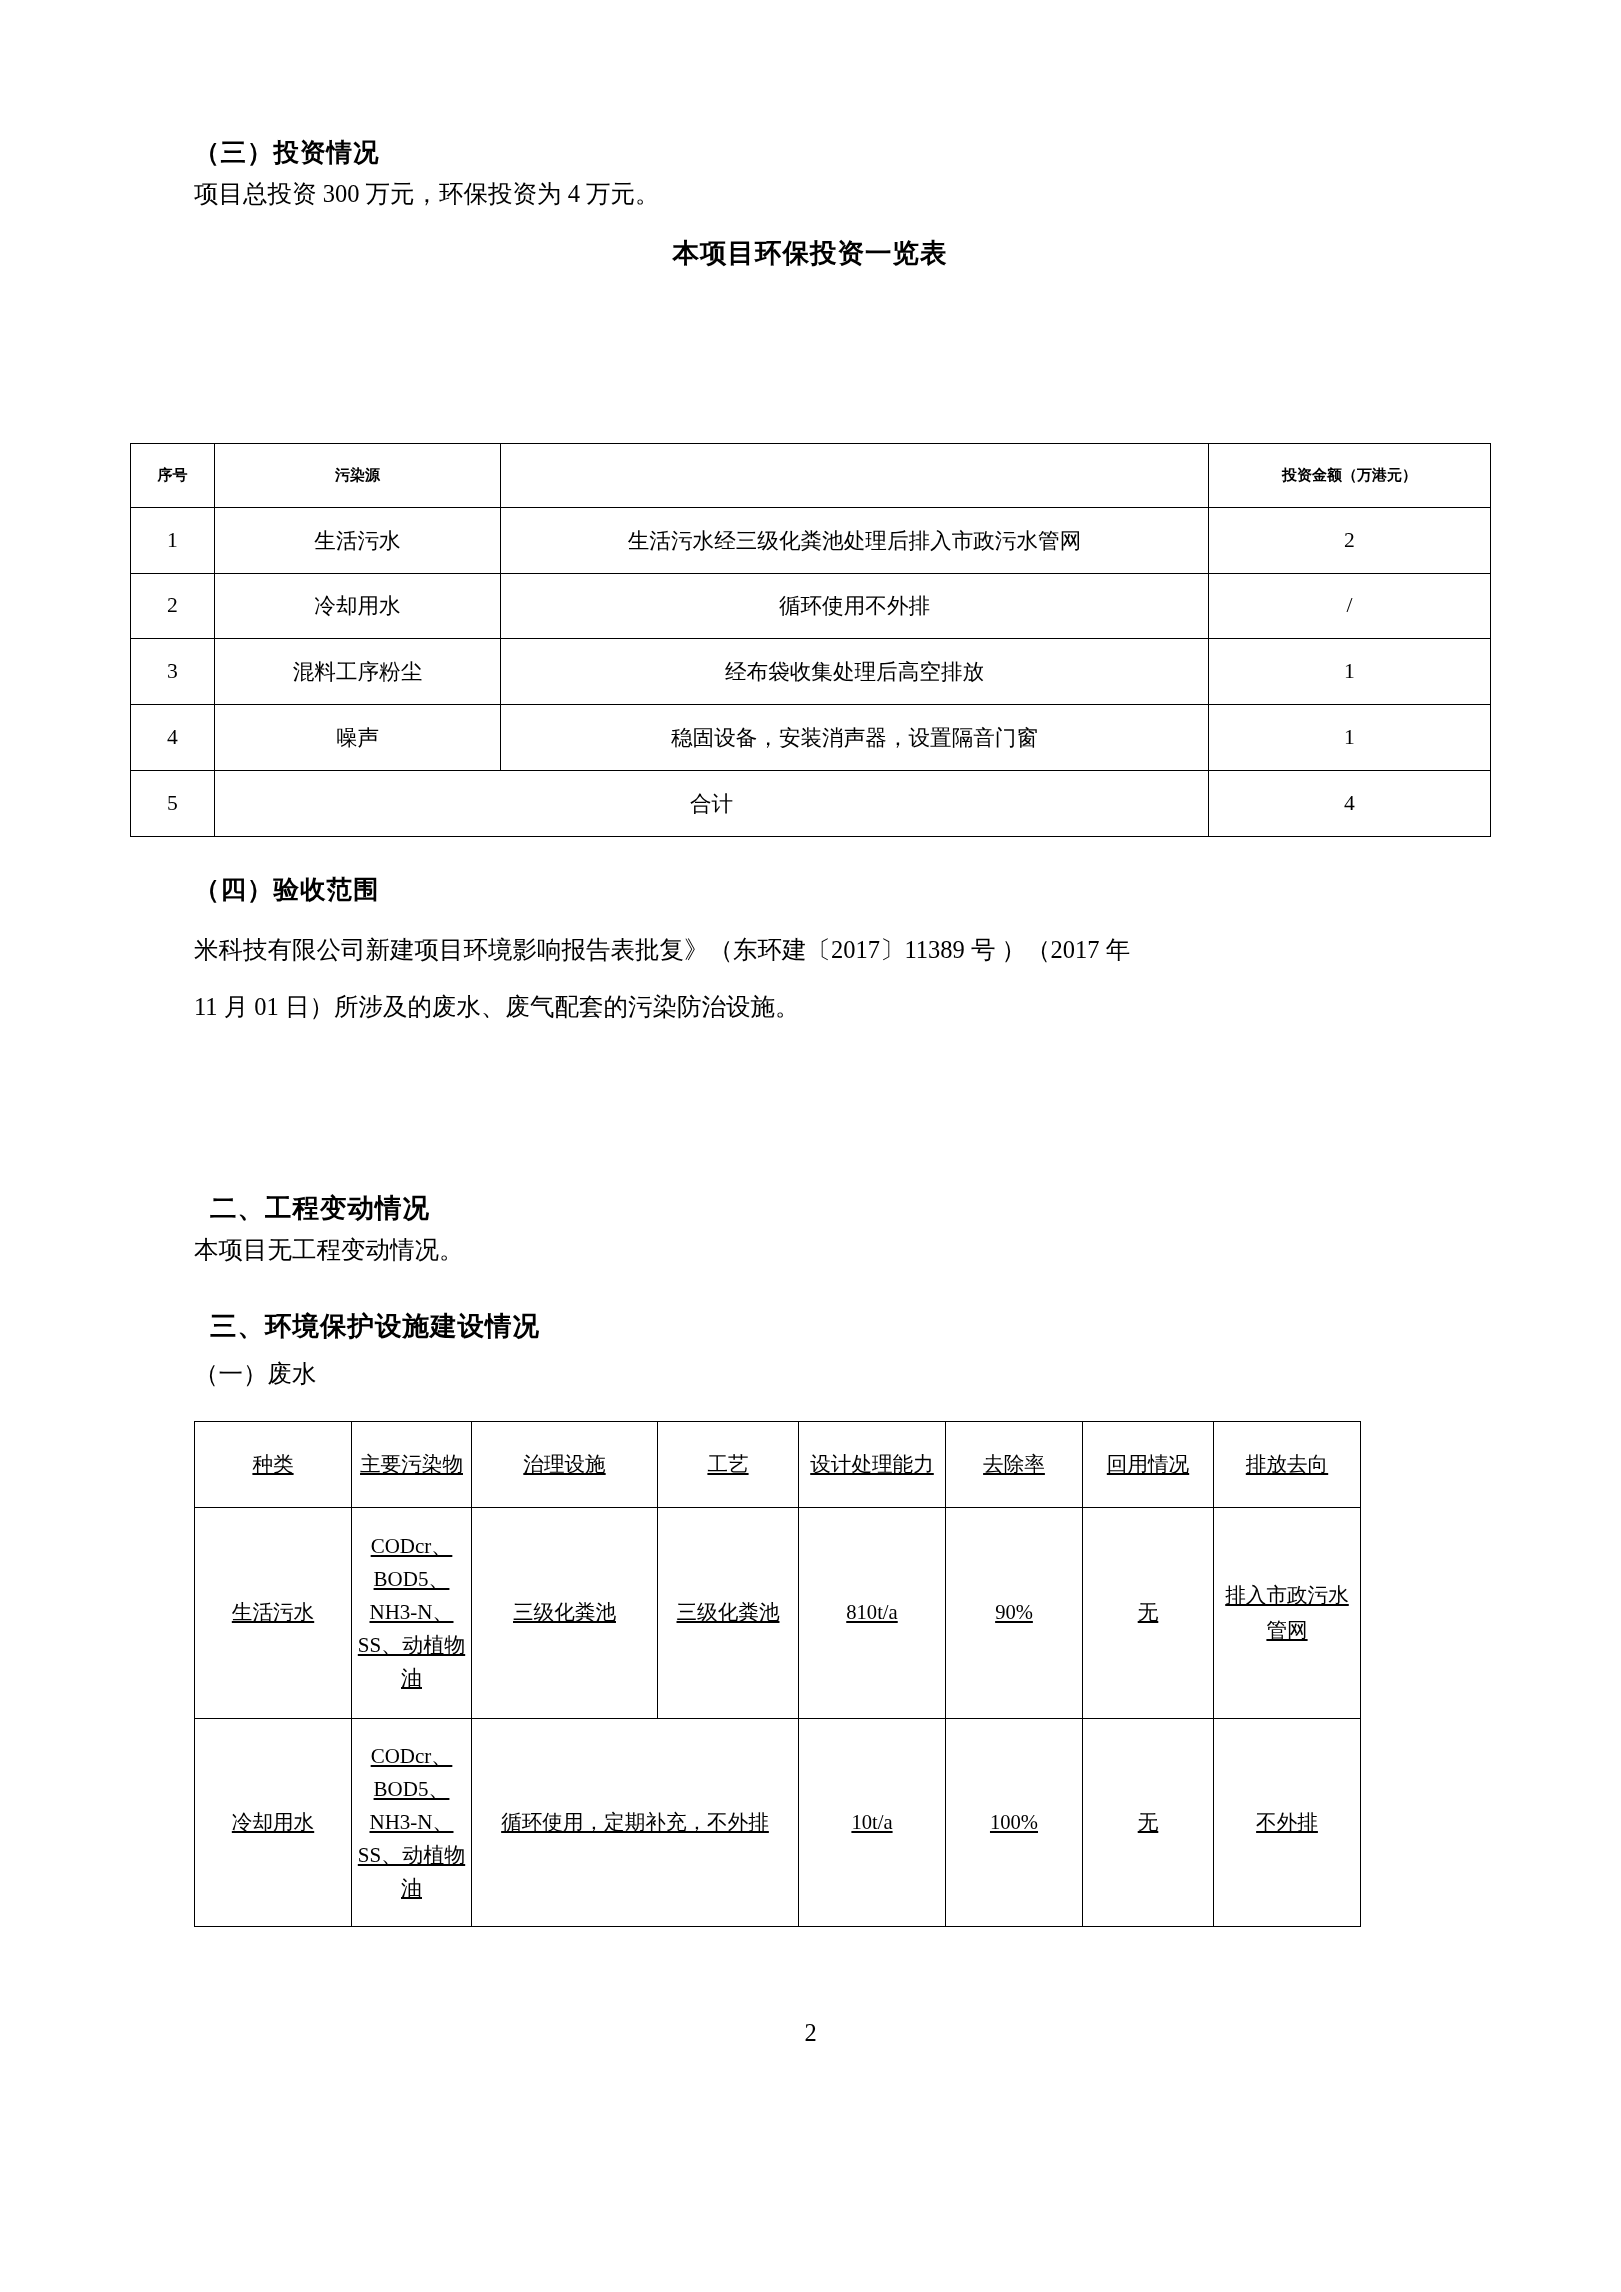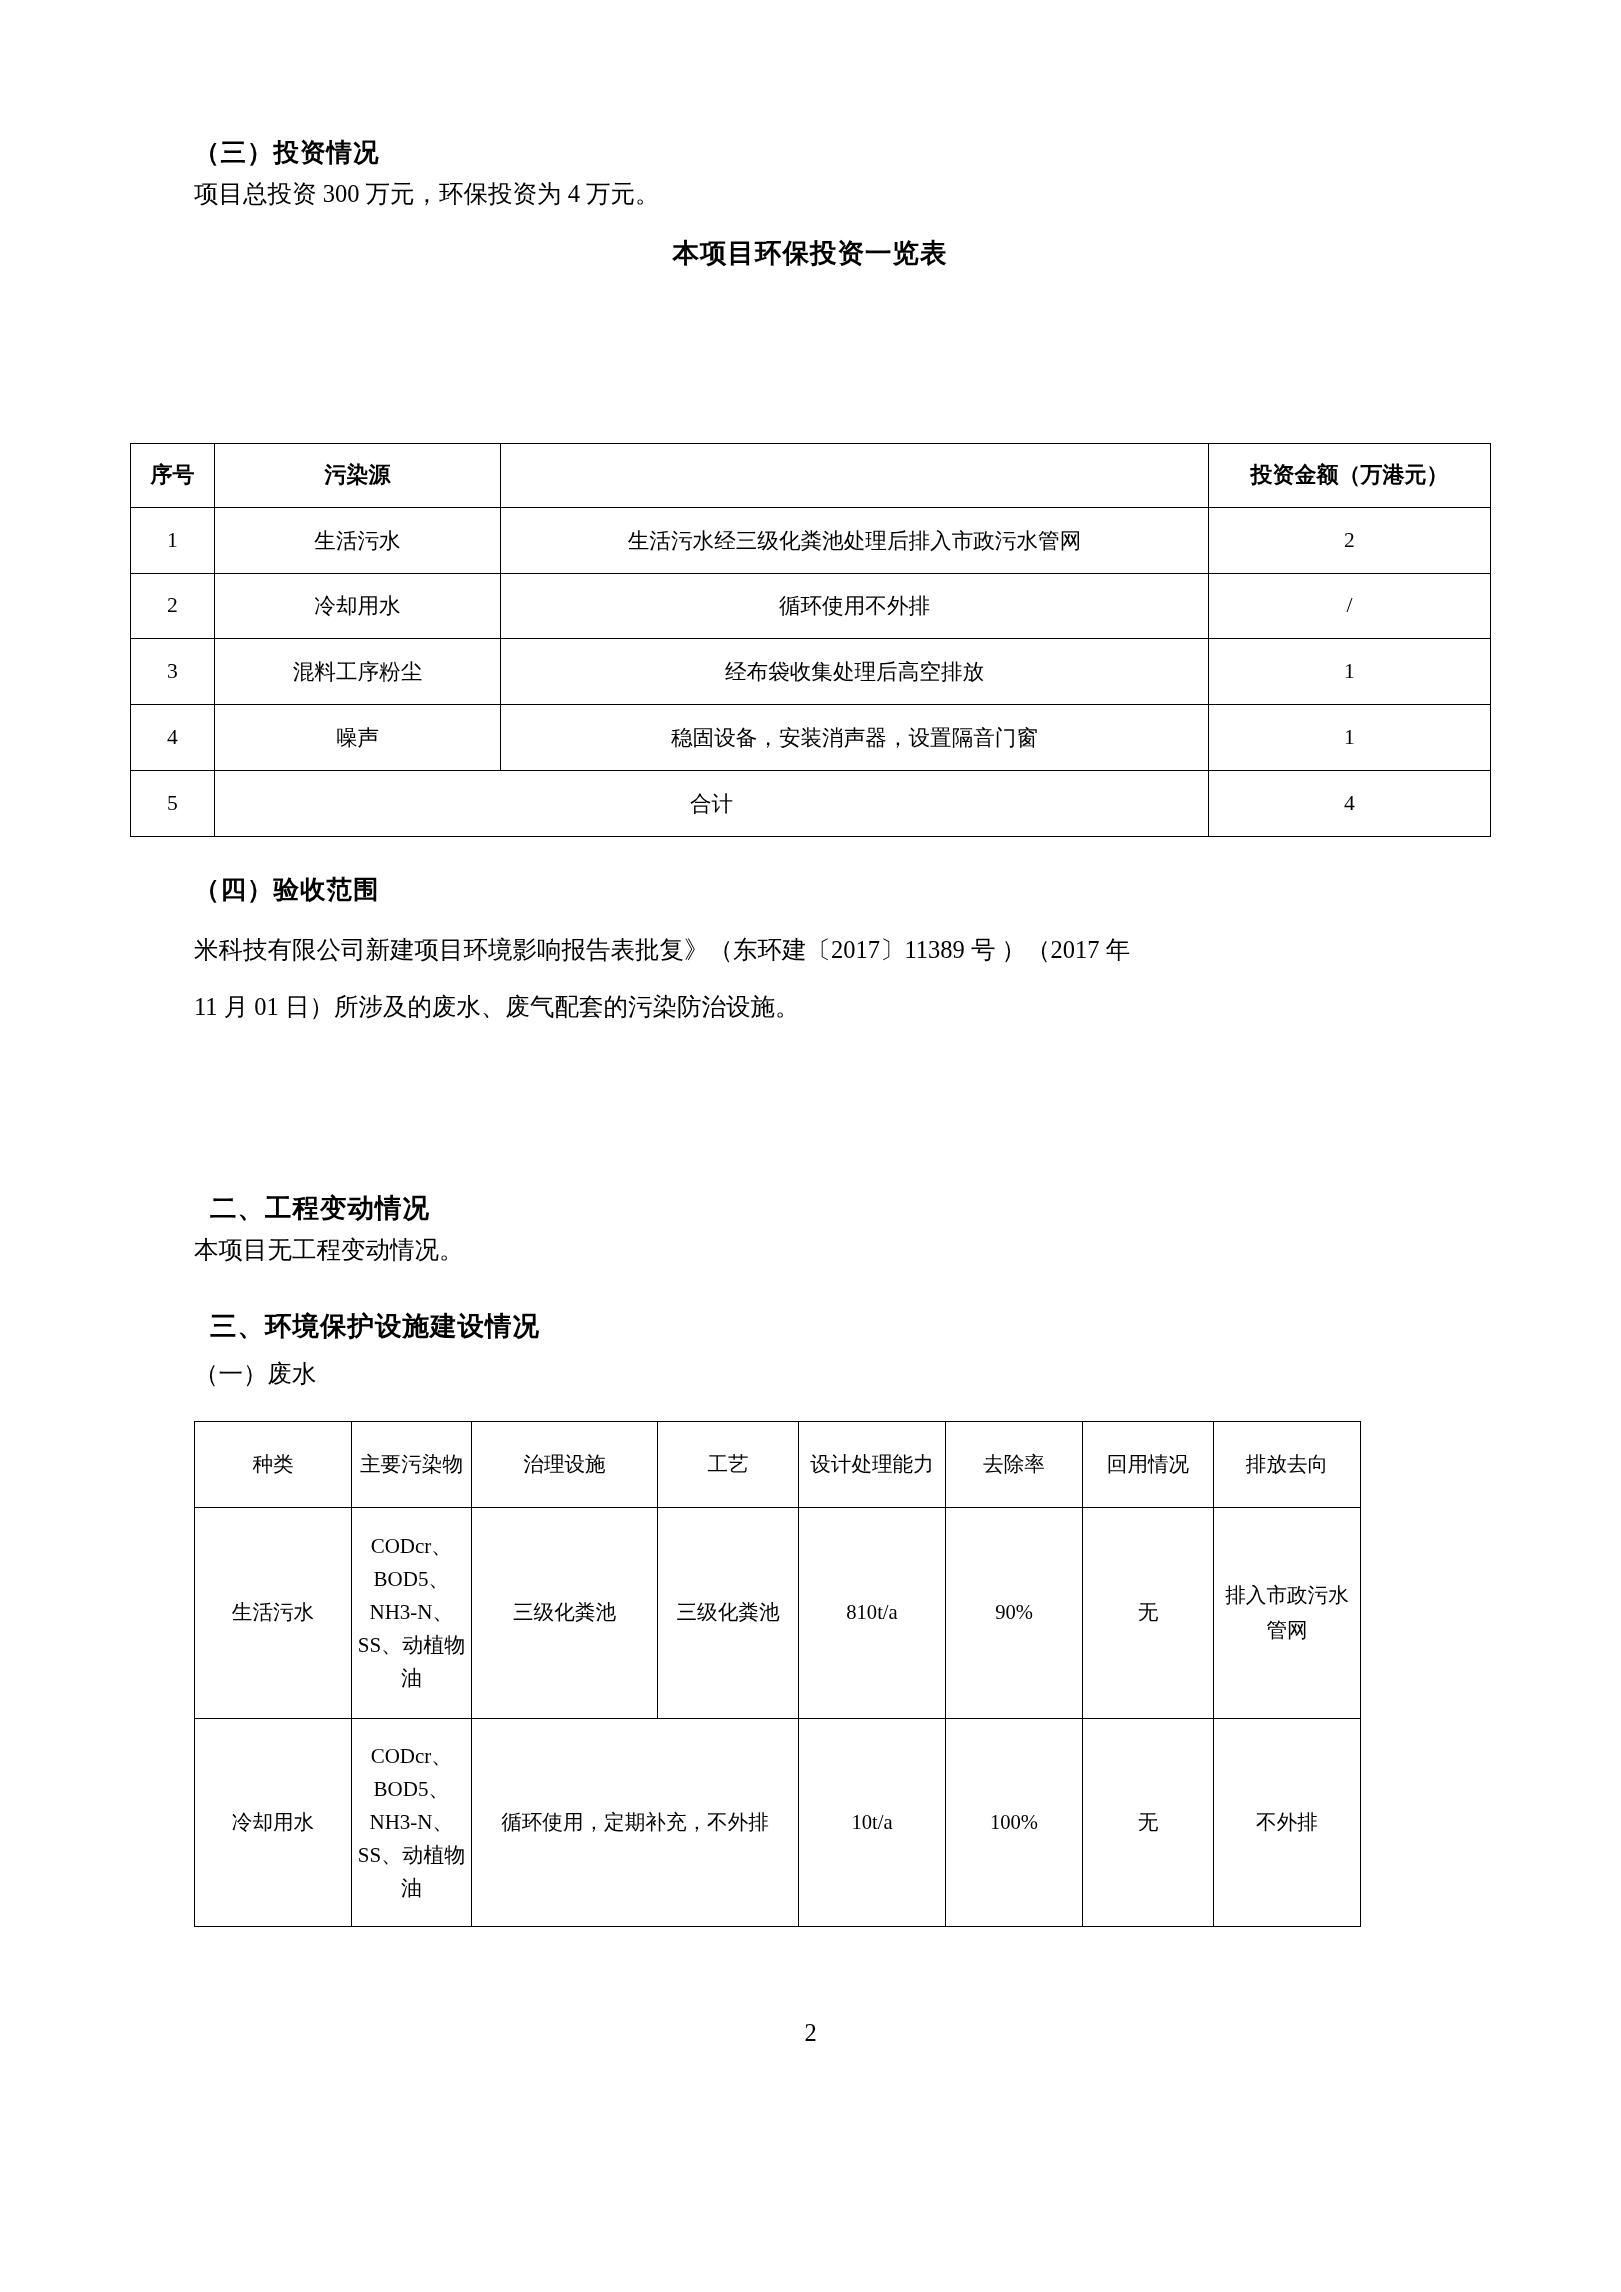--- a/index.html
+++ b/index.html
@@ -76,36 +76,37 @@
   .t1 td, .t1 th {
     border: 1px solid #000;
     text-align: center;
     vertical-align: middle;
     padding: 3.9px 5.9px;
     font-weight: normal;
   }
   .t1 thead td {
     font-family: Liberation Mono, monospace;
     font-weight: bold;
-    font-size: 22px;
+    font-size: 15px;
     height: 55px;
   }
   .t1 tbody td {
     height: 57px;
     font-size: 21.6px;
   }
   .t1 .c-no     { width: 84px; }
   .t1 .c-src    { width: 286px; }
   .t1 .c-desc   { width: 708px; }
   .t1 .c-amt    { width: 282px; }
 
   
   .t2 {
     width: 986px;
     font-size: 20.6px;
+    text-decoration: underline;
   }
   .t2 td {
     border: 1px solid #000;
     text-align: center;
     vertical-align: middle;
     padding: 5.9px 3.9px;
     line-height: 35px;
   }
   .t2 .hdr td {
     height: 73px;

